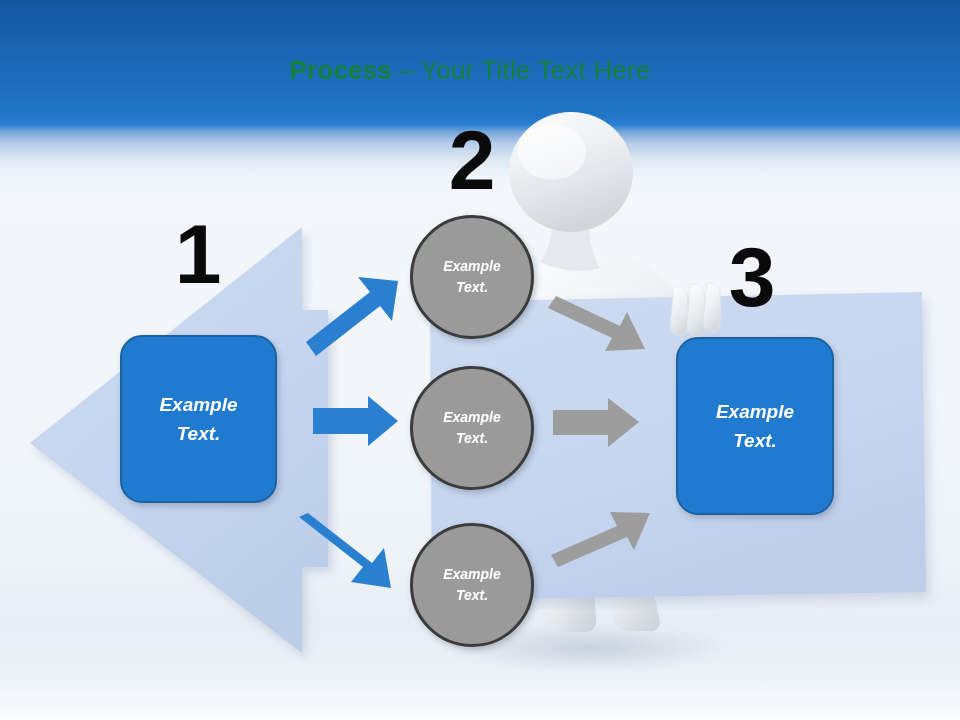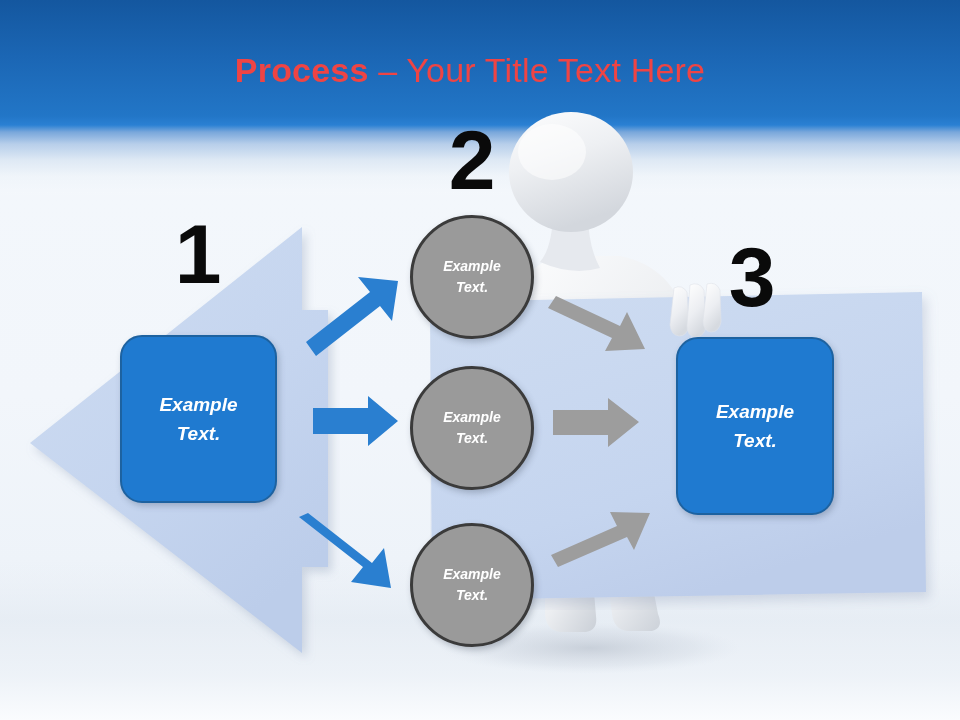--- a/index.html
+++ b/index.html
@@ -53,22 +53,22 @@
         rgba(236,241,247,0.85) 72%,
         rgba(250,252,254,1) 100%);
   }
 
   
   .title {
     position: absolute;
     left: 0; top: 50px;
     width: 940px;
     text-align: center;
-    color: #ef4444;
-    font-size: 34px;
+    color: #15803d;
+    font-size: 26px;
     line-height: 40px;
     letter-spacing: 0.2px;
     white-space: nowrap;
   }
   .title .strong { font-weight: bold; }
   .title .light  { font-weight: normal; }
 
   
   .figure { position: absolute; left: 0; top: 0; width: 960px; height: 720px; }
 

